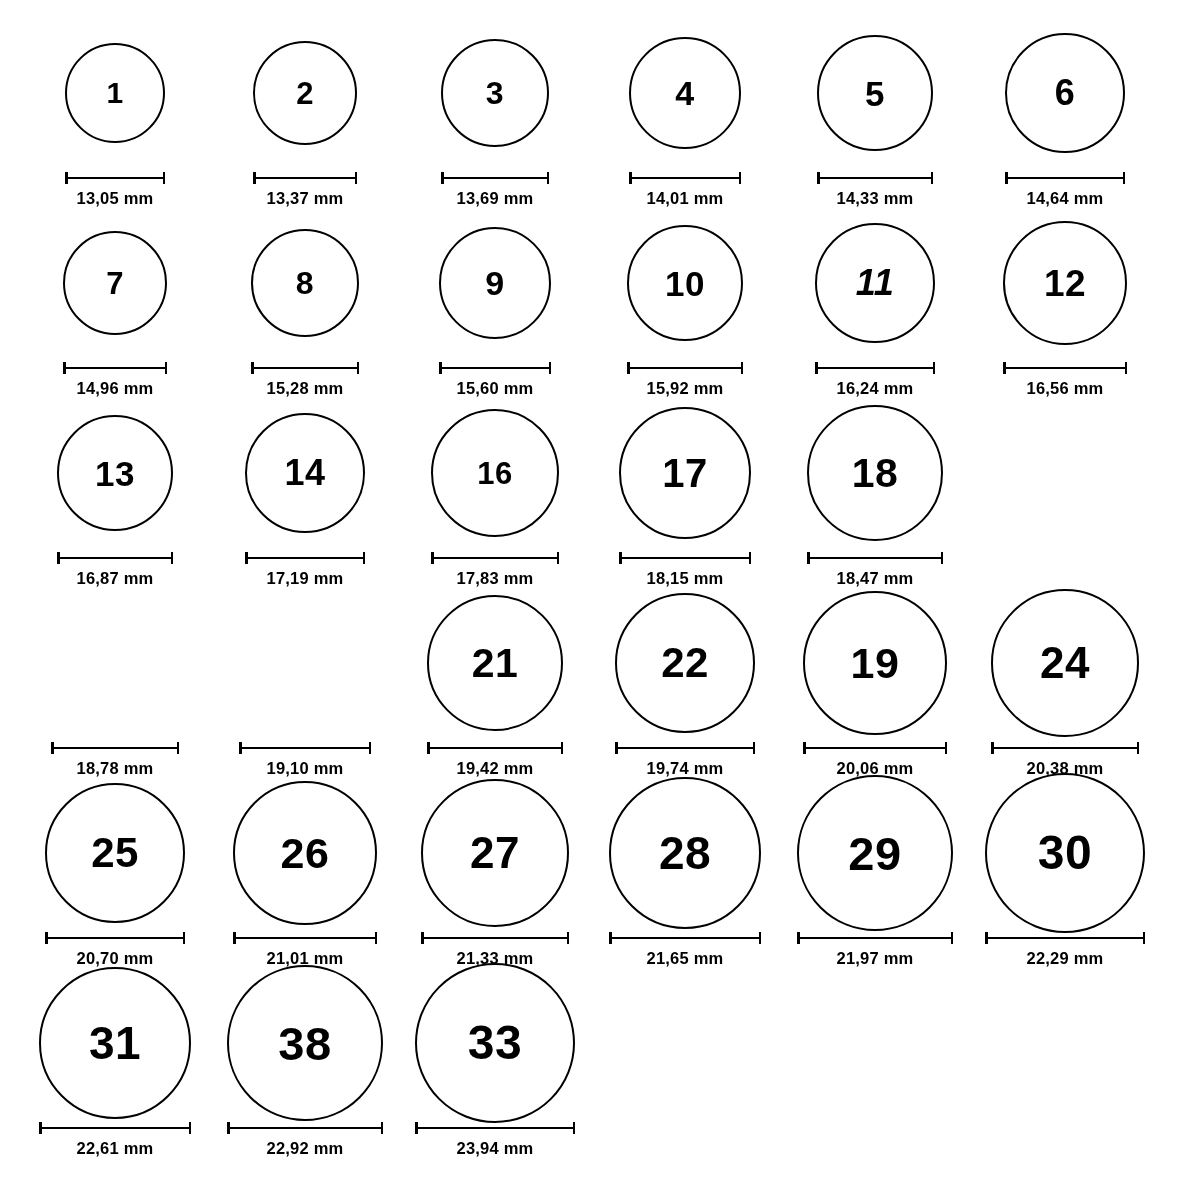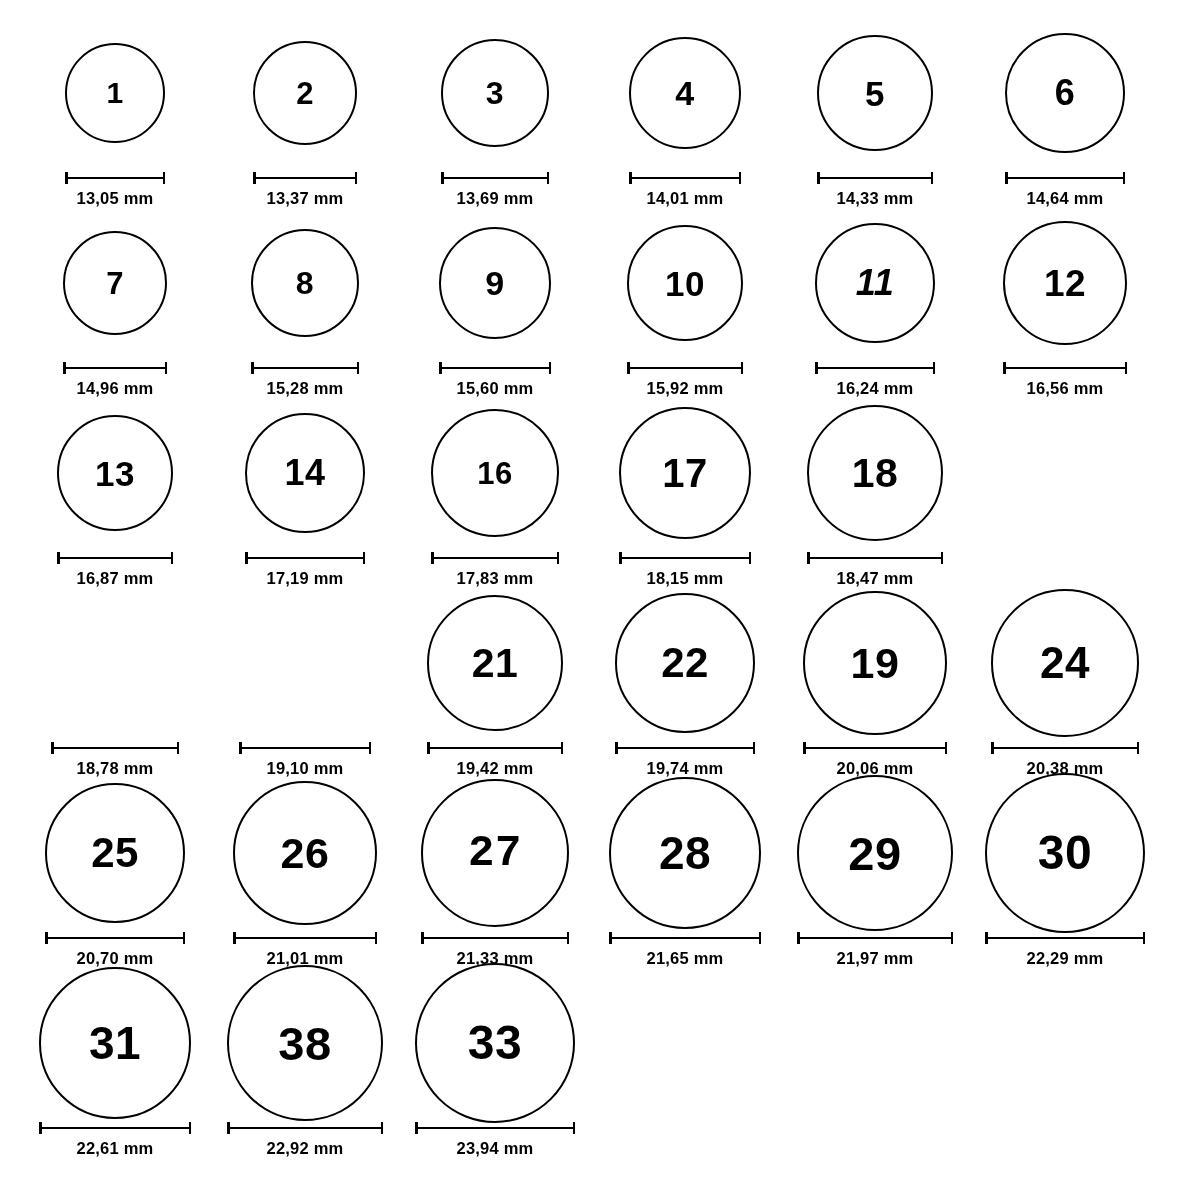--- a/index.html
+++ b/index.html
@@ -467,21 +467,21 @@
           <div class="caliper" style="width: 144px;">
             <div class="bar"></div>
             <div class="tick left"></div>
             <div class="tick right"></div>
           </div>
           <div class="mm-label">21,01 mm</div>
         </div>
       </div>
       <div class="cell">
         <div class="circle-wrap">
-          <div class="circle" style="width: 148px; height: 148px; border-color: rgb(0, 0, 0); font-family: Liberation Mono, monospace;">
+          <div class="circle" style="width: 148px; height: 148px; border-color: rgb(0, 0, 0);">
             <span class="circle-label" style="font-size: 44px;">27</span>
           </div>
         </div>
         <div class="measure">
           <div class="caliper" style="width: 148px;">
             <div class="bar"></div>
             <div class="tick left"></div>
             <div class="tick right"></div>
           </div>
           <div class="mm-label">21,33 mm</div>

